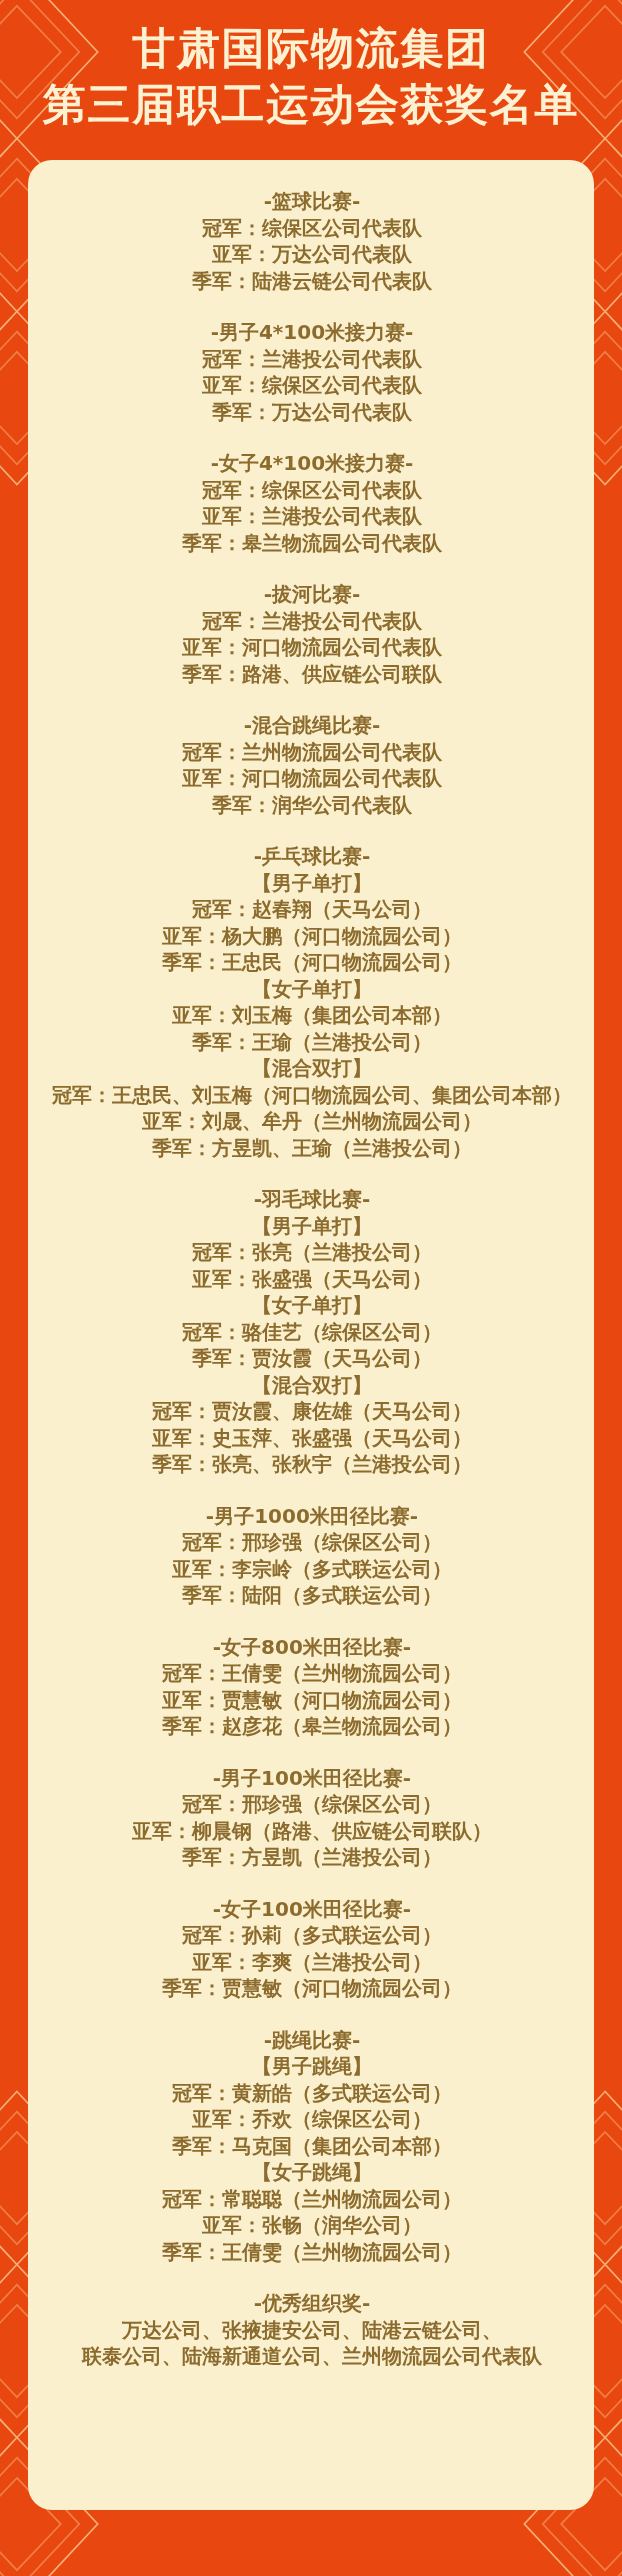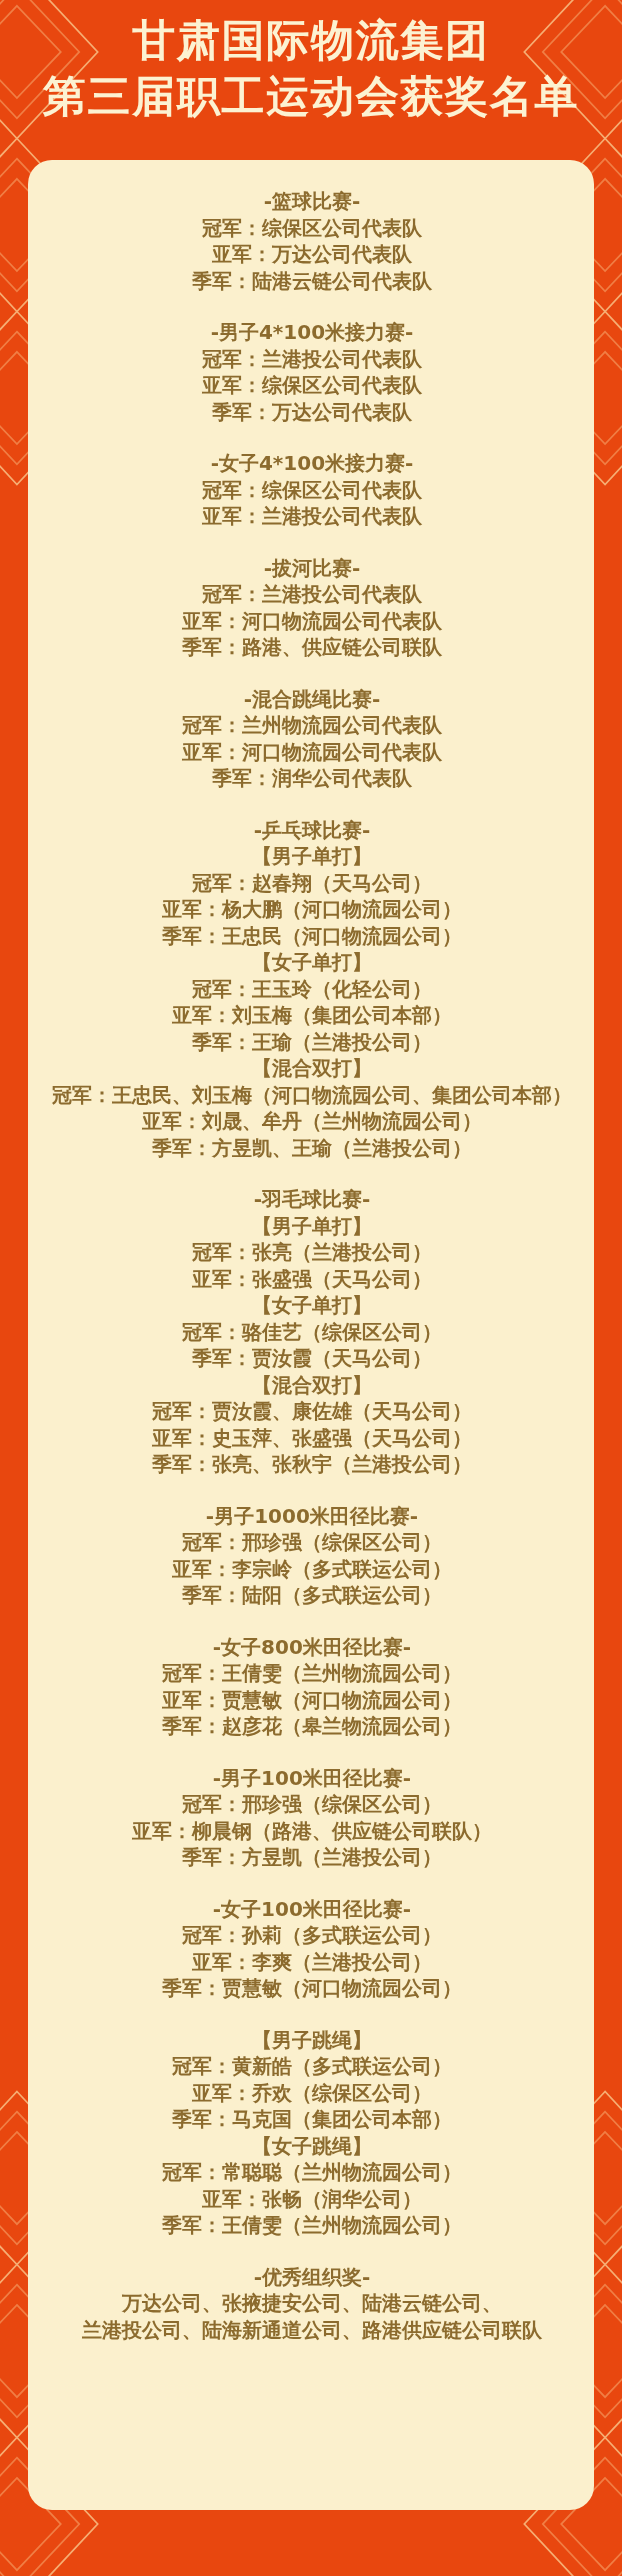--- a/index.html
+++ b/index.html
@@ -13,21 +13,21 @@
   
   .lattice { position:absolute; pointer-events:none; }
   .lattice.tl { left:-35px; top:-23px; }
   .lattice.tr { right:-35px; top:-23px; transform:scaleX(-1); }
   .lattice.bl { left:-35px; bottom:-23px; }
   .lattice.br { right:-35px; bottom:-23px; transform:scaleX(-1); }
 
   
   .poster-title {
     position:absolute; left:0; top:0; width:100%;
-    padding-top:12px;
+    padding-top:20px;
     text-align:center;
     color:#FCF2D2;
     font-weight:800;
     letter-spacing:1.7px;
   }
   .poster-title .t-line { font-size:43px; line-height:56px; white-space:nowrap; }
 
   
   .card {
     position:absolute;
@@ -142,41 +142,41 @@
       <section class="award-section">
         <h2 class="section-title">-男子4*100米接力赛-</h2>
         <p class="award-line">冠军：兰港投公司代表队</p>
         <p class="award-line">亚军：综保区公司代表队</p>
         <p class="award-line">季军：万达公司代表队</p>
       </section>
       <section class="award-section">
         <h2 class="section-title">-女子4*100米接力赛-</h2>
         <p class="award-line">冠军：综保区公司代表队</p>
         <p class="award-line">亚军：兰港投公司代表队</p>
+        <p class="award-line">季军：皋兰物流园公司代表队</p>
       </section>
       <section class="award-section">
         <h2 class="section-title">-拔河比赛-</h2>
         <p class="award-line">冠军：兰港投公司代表队</p>
         <p class="award-line">亚军：河口物流园公司代表队</p>
         <p class="award-line">季军：路港、供应链公司联队</p>
       </section>
       <section class="award-section">
         <h2 class="section-title">-混合跳绳比赛-</h2>
         <p class="award-line">冠军：兰州物流园公司代表队</p>
         <p class="award-line">亚军：河口物流园公司代表队</p>
         <p class="award-line">季军：润华公司代表队</p>
       </section>
       <section class="award-section">
         <h2 class="section-title">-乒乓球比赛-</h2>
         <p class="award-line">【男子单打】</p>
         <p class="award-line">冠军：赵春翔（天马公司）</p>
         <p class="award-line">亚军：杨大鹏（河口物流园公司）</p>
         <p class="award-line">季军：王忠民（河口物流园公司）</p>
         <p class="award-line">【女子单打】</p>
-        <p class="award-line">冠军：王玉玲（化轻公司）</p>
         <p class="award-line">亚军：刘玉梅（集团公司本部）</p>
         <p class="award-line">季军：王瑜（兰港投公司）</p>
         <p class="award-line">【混合双打】</p>
         <p class="award-line">冠军：王忠民、刘玉梅（河口物流园公司、集团公司本部）</p>
         <p class="award-line">亚军：刘晟、牟丹（兰州物流园公司）</p>
         <p class="award-line">季军：方昱凯、王瑜（兰港投公司）</p>
       </section>
       <section class="award-section">
         <h2 class="section-title">-羽毛球比赛-</h2>
         <p class="award-line">【男子单打】</p>
@@ -208,29 +208,30 @@
         <p class="award-line">亚军：柳晨钢（路港、供应链公司联队）</p>
         <p class="award-line">季军：方昱凯（兰港投公司）</p>
       </section>
       <section class="award-section">
         <h2 class="section-title">-女子100米田径比赛-</h2>
         <p class="award-line">冠军：孙莉（多式联运公司）</p>
         <p class="award-line">亚军：李爽（兰港投公司）</p>
         <p class="award-line">季军：贾慧敏（河口物流园公司）</p>
       </section>
       <section class="award-section">
+        <h2 class="section-title">-跳绳比赛-</h2>
         <p class="award-line">【男子跳绳】</p>
         <p class="award-line">冠军：黄新皓（多式联运公司）</p>
         <p class="award-line">亚军：乔欢（综保区公司）</p>
         <p class="award-line">季军：马克国（集团公司本部）</p>
         <p class="award-line">【女子跳绳】</p>
         <p class="award-line">冠军：常聪聪（兰州物流园公司）</p>
         <p class="award-line">亚军：张畅（润华公司）</p>
         <p class="award-line">季军：王倩雯（兰州物流园公司）</p>
       </section>
       <section class="award-section">
         <h2 class="section-title">-优秀组织奖-</h2>
         <p class="award-line">万达公司、张掖捷安公司、陆港云链公司、</p>
-        <p class="award-line">兰港投公司、陆海新通道公司、路港供应链公司联队</p>
+        <p class="award-line">联泰公司、陆海新通道公司、兰州物流园公司代表队</p>
       </section>
     </div>
 </main>
 
 
 </body></html>

